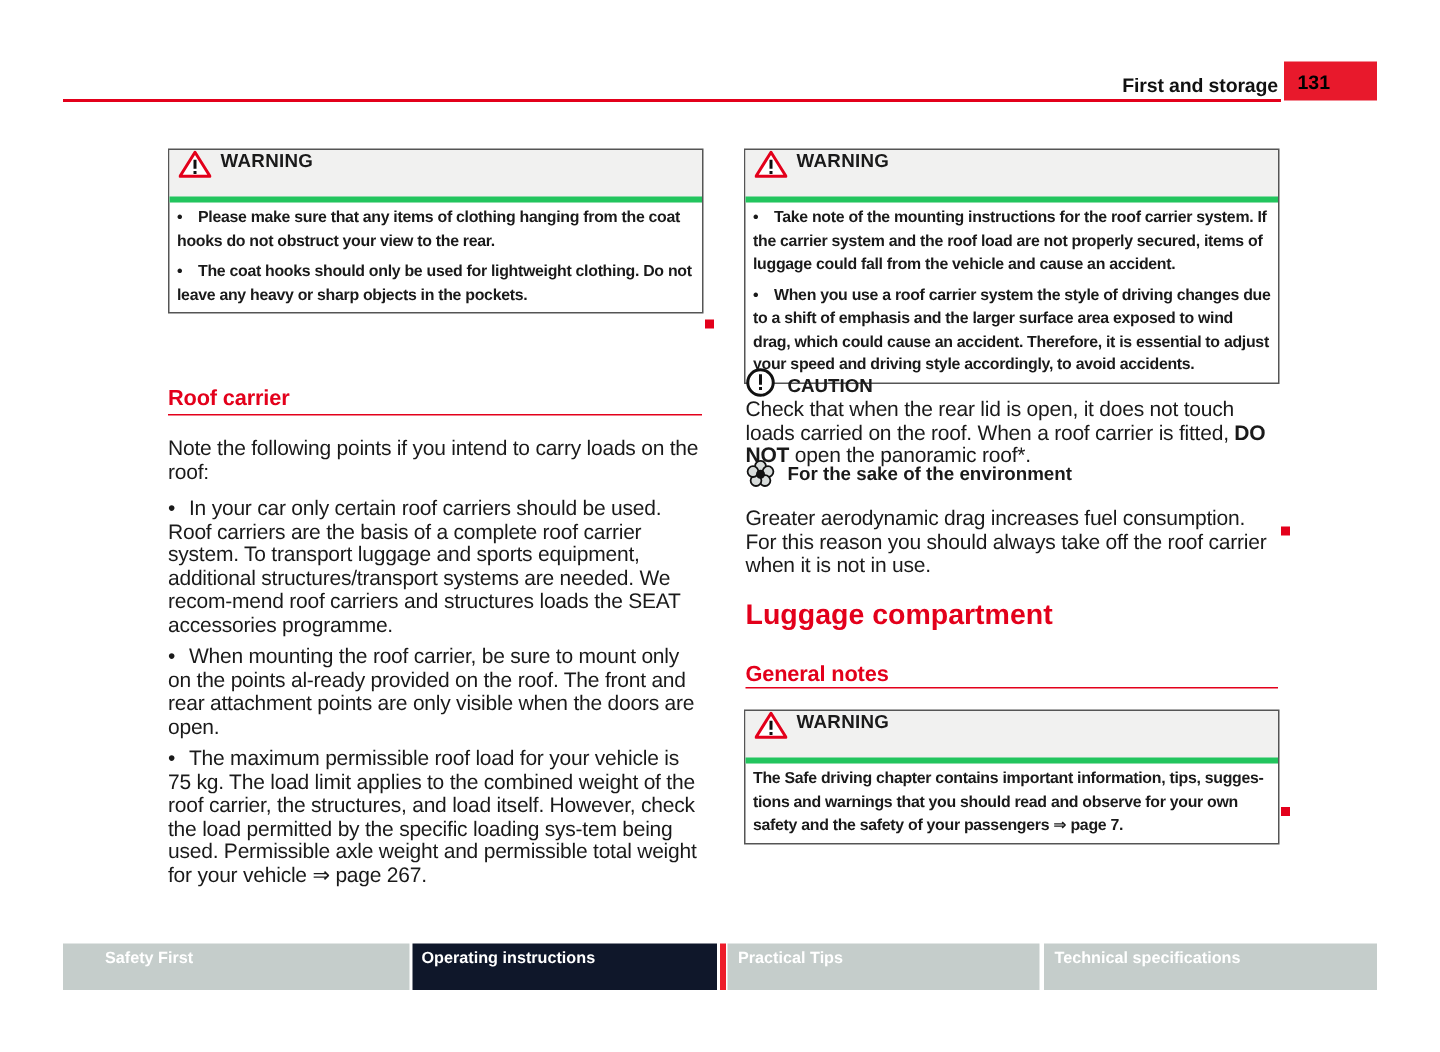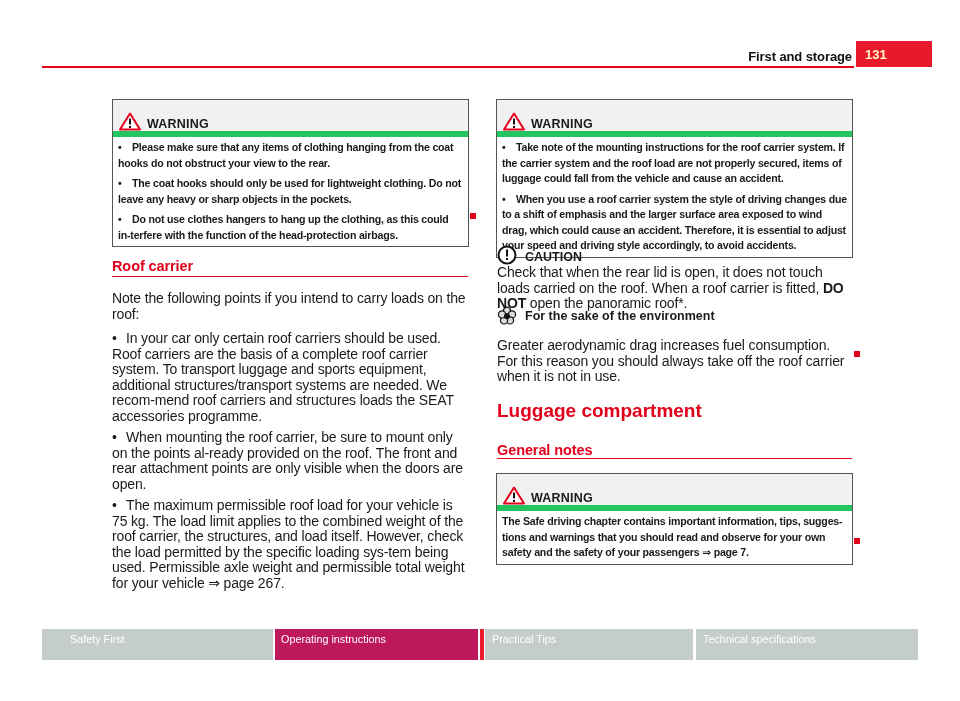--- a/index.html
+++ b/index.html
@@ -8,75 +8,74 @@
     background:#ffffff;
     font-family: "Liberation Sans", "DejaVu Sans", sans-serif;
     color:#1a1a1a;
   }
   .abs { position:absolute; }
 
   
   .header-rule { left:42px; top:66px; width:812px; height:2px; background:#e3001b; }
   .header-title { right:108px; top:49px; font-size:13px; font-weight:bold; color:#111; letter-spacing:-0.1px; }
   .page-num {
-    left:856px; top:41px; width:76px; height:26px; background:#e8192c;
-    color:#fef9c3; font-weight:bold; font-size:13px; line-height:27px; text-indent:9px;
+    left:856px; top:41px; width:62px; height:26px; background:#e8192c;
+    color:#000000; font-weight:bold; font-size:13px; line-height:27px; text-indent:9px;
   }
 
   .col { font-size:14px; line-height:15.5px; letter-spacing:-0.15px; }
   .col p { margin:0 0 6px 0; }
   .bullet::before { content:"\2022"; display:inline-block; width:14px; }
 
   
   .warn { border:1px solid #555; background:#fff; }
   .warn-head {
-    background:#f1f1f0; border-bottom:6px solid #22c55e; height:31px;
-    display:flex; align-items:flex-end; padding-left:6px;
+    background:#f1f1f0; border-bottom:4px solid #22c55e; height:31px;
+    display:flex; align-items:flex-start; padding-left:6px;
   }
   .warn-head .title { font-weight:bold; font-size:12.5px; margin-left:6px; letter-spacing:0.2px; }
   .warn-body { padding:3px 5px 3px 5px; font-weight:bold; font-size:10.6px; line-height:15.5px; letter-spacing:-0.2px; }
   .warn-body p { margin:0 0 5px 0; }
   .warn-body p:last-child { margin-bottom:0; }
 
   .end-mark { width:6px; height:6px; background:#e3001b; }
 
   .h2 { color:#e3001b; font-size:14.5px; font-weight:bold; letter-spacing:-0.1px; }
   .h2-rule { height:1px; background:#e3001b; }
   .h1 { color:#e3001b; font-size:19px; font-weight:bold; }
 
   .notice-title { font-weight:bold; font-size:12.5px; display:flex; align-items:center; }
   .notice-title span.lbl { margin-left:8px; }
 
   
   .tab {
     top:629px; height:31px; background:#c5cdcb; color:#fff;
-    font-weight:normal; font-size:10.8px; line-height:20px;
+    font-weight:bold; font-size:10.8px; line-height:20px;
   }
-  .tab.active { background:#be185d; }
+  .tab.active { background:#0f172a; }
 </style>
 </head>
 <body>
 
 <div class="abs header-rule"></div>
 <div class="abs header-title">First and storage</div>
 <div class="abs page-num">131</div>
 
 <div class="abs warn" style="left:112px; top:99px; width:355px;">
   <div class="warn-head">
     <svg width="22" height="19" viewBox="0 0 22 19">
       <polygon points="11,1.5 21,17.5 1,17.5" fill="#fff" stroke="#e3001b" stroke-width="2" stroke-linejoin="round"></polygon>
       <rect x="10" y="6.5" width="2" height="6" fill="#111"></rect>
       <rect x="10" y="14" width="2" height="2" fill="#111"></rect>
     </svg>
     <span class="title">WARNING</span>
   </div>
   <div class="warn-body">
     <p class="bullet">Please make sure that any items of clothing hanging from the coat hooks do not obstruct your view to the rear.</p>
     <p class="bullet">The coat hooks should only be used for lightweight clothing. Do not leave any heavy or sharp objects in the pockets.</p>
-    <p class="bullet">Do not use clothes hangers to hang up the clothing, as this could in-terfere with the function of the head-protection airbags.</p>
   </div>
 </div>
 <div class="abs end-mark" style="left:470px; top:213px;"></div>
 
 <div class="abs h2" style="left:112px; top:258px;">Roof carrier</div>
 <div class="abs h2-rule" style="left:112px; top:276px; width:356px;"></div>
 
 <div class="abs col" style="left:112px; top:291px; width:356px;">
   <p style="margin-bottom:9px;">Note the following points if you intend to carry loads on the roof:</p>
   <p class="bullet">In your car only certain roof carriers should be used. Roof carriers are the basis of a complete roof carrier system. To transport luggage and sports equipment, additional structures/transport systems are needed. We recom-mend roof carriers and structures loads the SEAT accessories programme.</p>

